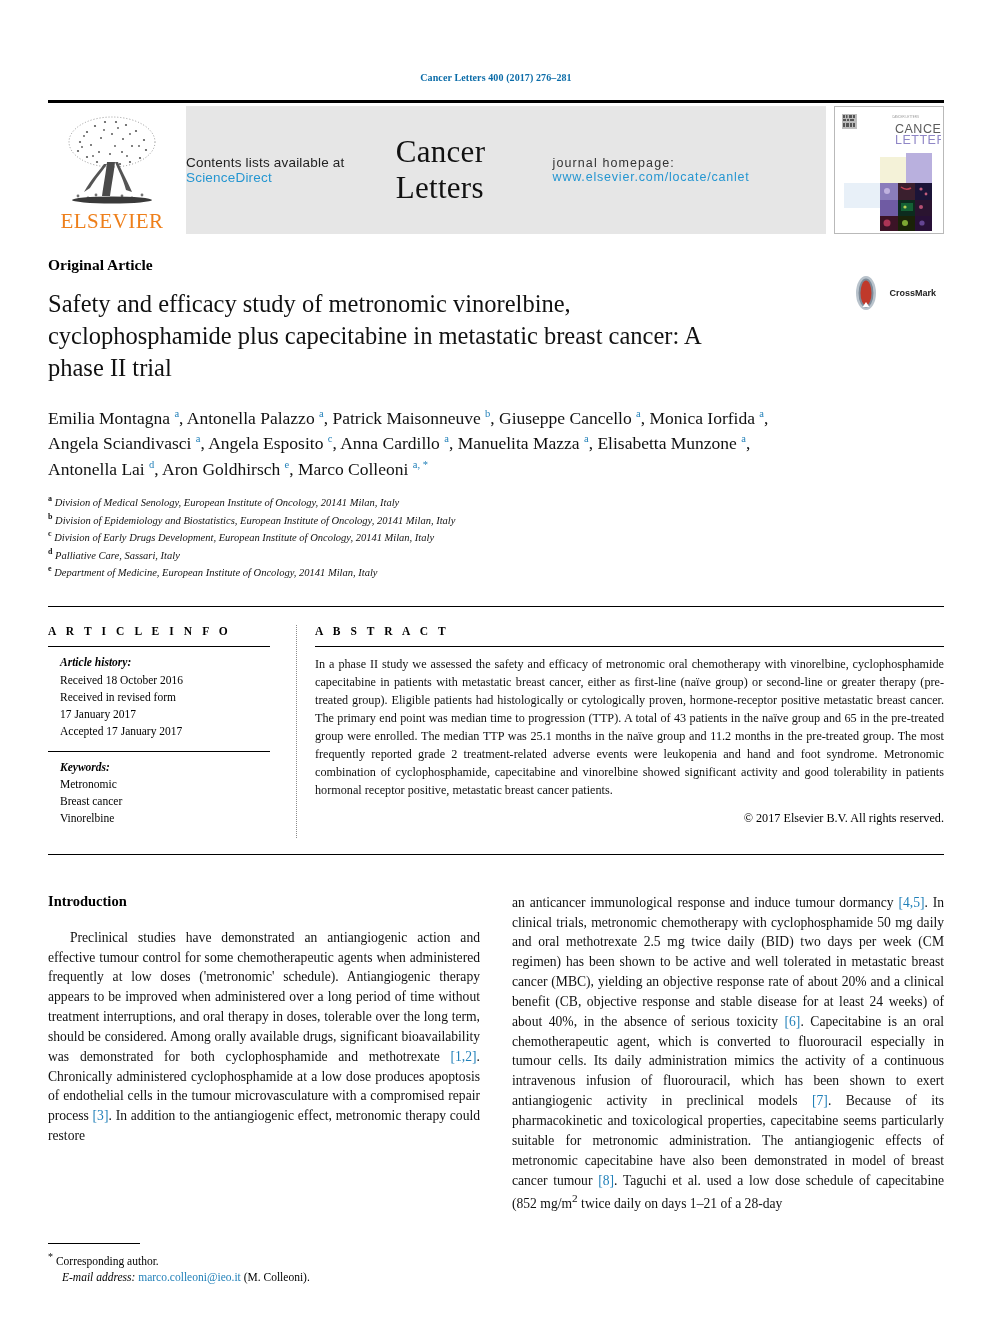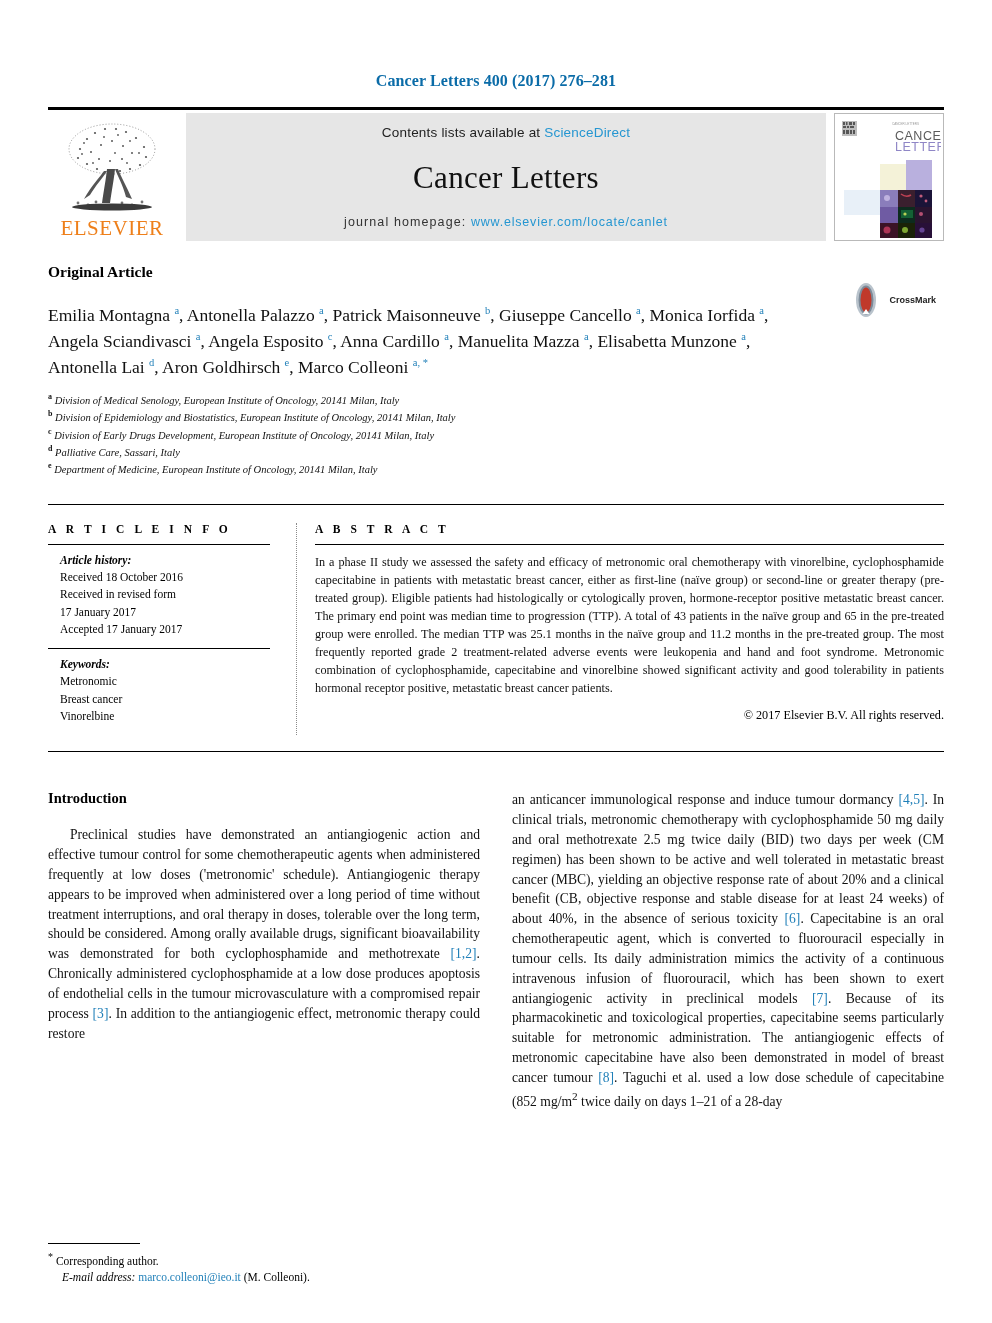--- a/index.html
+++ b/index.html
@@ -20,21 +20,21 @@
     width: 992px;
     height: 1323px;
     box-sizing: border-box;
     padding: 0 48px;
   }
 
   
   .running-head {
     text-align: center;
     color: #0b6ca8;
-    font-size: 16px;
+    font-size: 10px;
     font-weight: bold;
     padding-top: 72px;
     letter-spacing: 0.1px;
   }
 
   
   .masthead-rule {
     border-top: 3px solid #000;
     margin-top: 17px;
   }
@@ -60,21 +60,20 @@
     letter-spacing: 0.5px;
     color: #ee7f1a;
     font-weight: normal;
     line-height: 1;
     margin-top: 1px;
   }
   .masthead-center {
     flex: 1 1 auto;
     background: #e6e6e6;
     display: flex;
-    flex-direction: column;
     justify-content: space-between;
     align-items: center;
     padding: 12px 0 12px 0;
     margin: 0 8px 0 10px;
   }
   .contents-line {
     font-family: "Liberation Sans", sans-serif;
     font-size: 13.5px;
     color: #222;
     letter-spacing: 0.2px;
@@ -376,20 +375,21 @@
           <circle cx="70" cy="116" r="3" fill="#8fbf3a"></circle>
           <circle cx="87" cy="116" r="2.6" fill="#6f4ea3"></circle>
           <circle cx="86" cy="100" r="2" fill="#cf5a7e"></circle>
         </g>
       </svg>
     </div>
   </div>
 
   <div class="title-block">
     <div class="article-type">Original Article</div>
+    <h1 class="paper-title">Safety and efficacy study of metronomic vinorelbine, cyclophosphamide plus capecitabine in metastatic breast cancer: A phase II trial</h1>
 
     <div class="crossmark">
       <svg width="38" height="38" viewBox="0 0 38 38">
         <ellipse cx="19" cy="19" rx="10" ry="17" fill="#b9c3cc"></ellipse>
         <ellipse cx="19" cy="19" rx="7.5" ry="14.5" fill="#7d8b99"></ellipse>
         <ellipse cx="19" cy="19" rx="5.5" ry="12.5" fill="#c0392b"></ellipse>
         <path d="M19 28 l-3.4 5 h6.8 Z" fill="#ffffff"></path>
       </svg>
       <span class="crossmark-label">CrossMark</span>
     </div>

